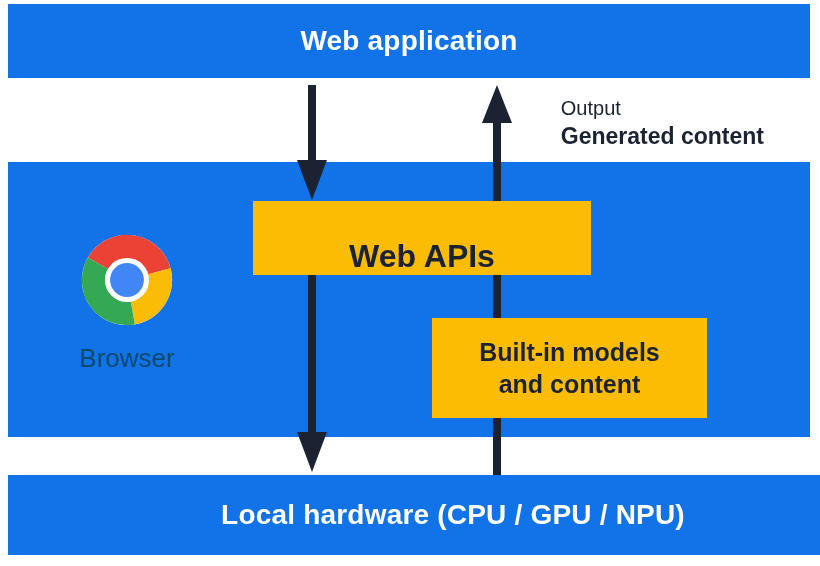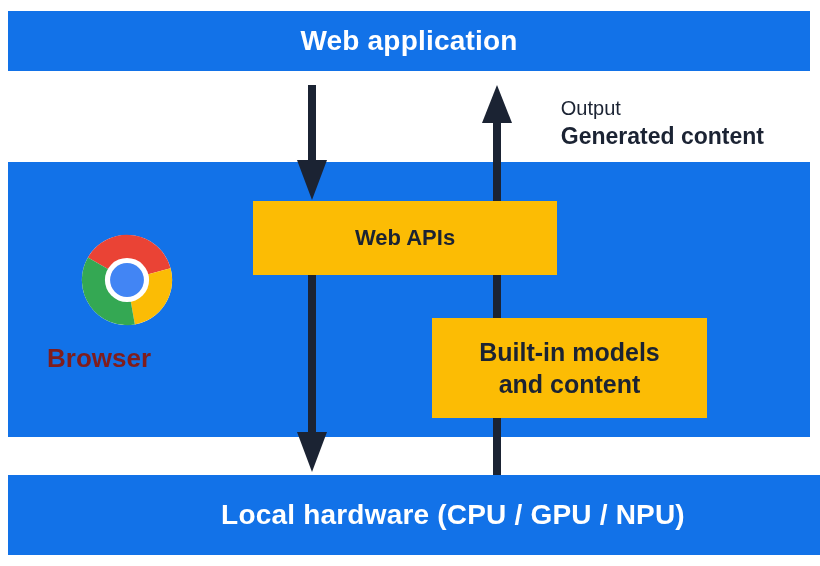--- a/index.html
+++ b/index.html
@@ -4,52 +4,52 @@
 <style>
   html,body{margin:0;padding:0;background:#ffffff;}
   #canvas{
     position:relative;width:820px;height:566px;background:#ffffff;
     font-family:"Liberation Sans",sans-serif;overflow:hidden;
   }
   .bar{
     position:absolute;left:8px;width:802px;background:#1272e8;
     display:flex;align-items:center;justify-content:center;z-index:1;
   }
-  #top-bar{top:11px;height:60px;}
+  #top-bar{top:4px;height:74px;}
   #mid-panel{top:162px;height:275px;}
   #bottom-bar{top:475px;height:80px;padding-left:44px;}
   .bar-label{
     color:#ffffff;font-weight:bold;font-size:28px;letter-spacing:.2px;
   }
   .gap-label{position:absolute;top:97px;color:#1b2333;line-height:1.18;z-index:2;}
   #input-labels{left:113px;text-align:left;}
   #output-labels{right:56px;text-align:left;}
   .gap-title{font-size:20px;font-weight:normal;}
   .gap-value{font-size:23px;font-weight:bold;margin-top:2px;}
   .ybox{
     position:absolute;background:#fcbc04;color:#1b2333;z-index:3;
     display:flex;flex-direction:column;align-items:center;justify-content:center;
     font-weight:bold;text-align:center;
   }
-  #web-apis-box{left:253px;top:201px;width:304px;height:74px;font-size:22px;}
+  #web-apis-box{left:253px;top:201px;width:338px;height:74px;font-size:32px;justify-content:flex-end;}
   #builtin-box{left:432px;top:318px;width:275px;height:100px;font-size:25px;line-height:1.28;}
   .arrow-line{position:absolute;width:8px;background:#1b2333;z-index:2;}
   .arrow-head{position:absolute;width:0;height:0;z-index:2;}
   .head-down{border-left:15px solid transparent;border-right:15px solid transparent;border-top:40px solid #1b2333;}
   .head-up{border-left:15px solid transparent;border-right:15px solid transparent;border-bottom:38px solid #1b2333;}
   #down-line-1{left:308px;top:85px;height:82px;}
   #down-head-1{left:297px;top:160px;}
   #down-line-2{left:308px;top:274px;height:165px;}
   #down-head-2{left:297px;top:432px;}
   #up-line{left:493px;top:118px;height:357px;}
   #up-head{left:482px;top:85px;}
   #chrome-logo{position:absolute;left:80px;top:233px;width:94px;height:94px;z-index:2;}
   #browser-label{
-    position:absolute;left:47px;top:343px;width:160px;
-    color:#7f1d1d;font-weight:bold;font-size:26px;z-index:2;
+    position:absolute;left:47px;top:343px;width:160px;text-align:center;
+    color:#0c4a6e;font-weight:normal;font-size:26px;z-index:2;
   }
 </style>
 </head>
 <body>
 
 <div id="canvas">
 
   <div class="bar" id="top-bar">
     <span class="bar-label">Web application</span>
   </div>

